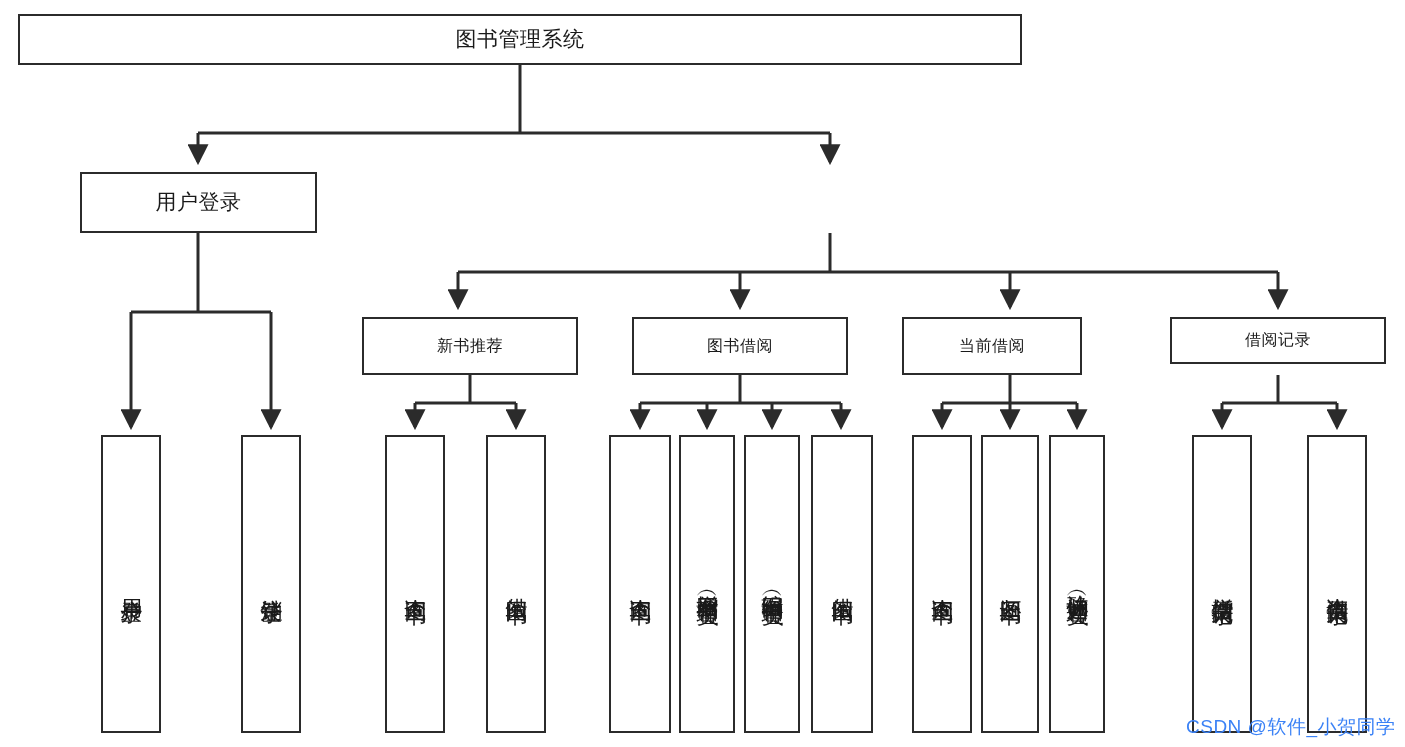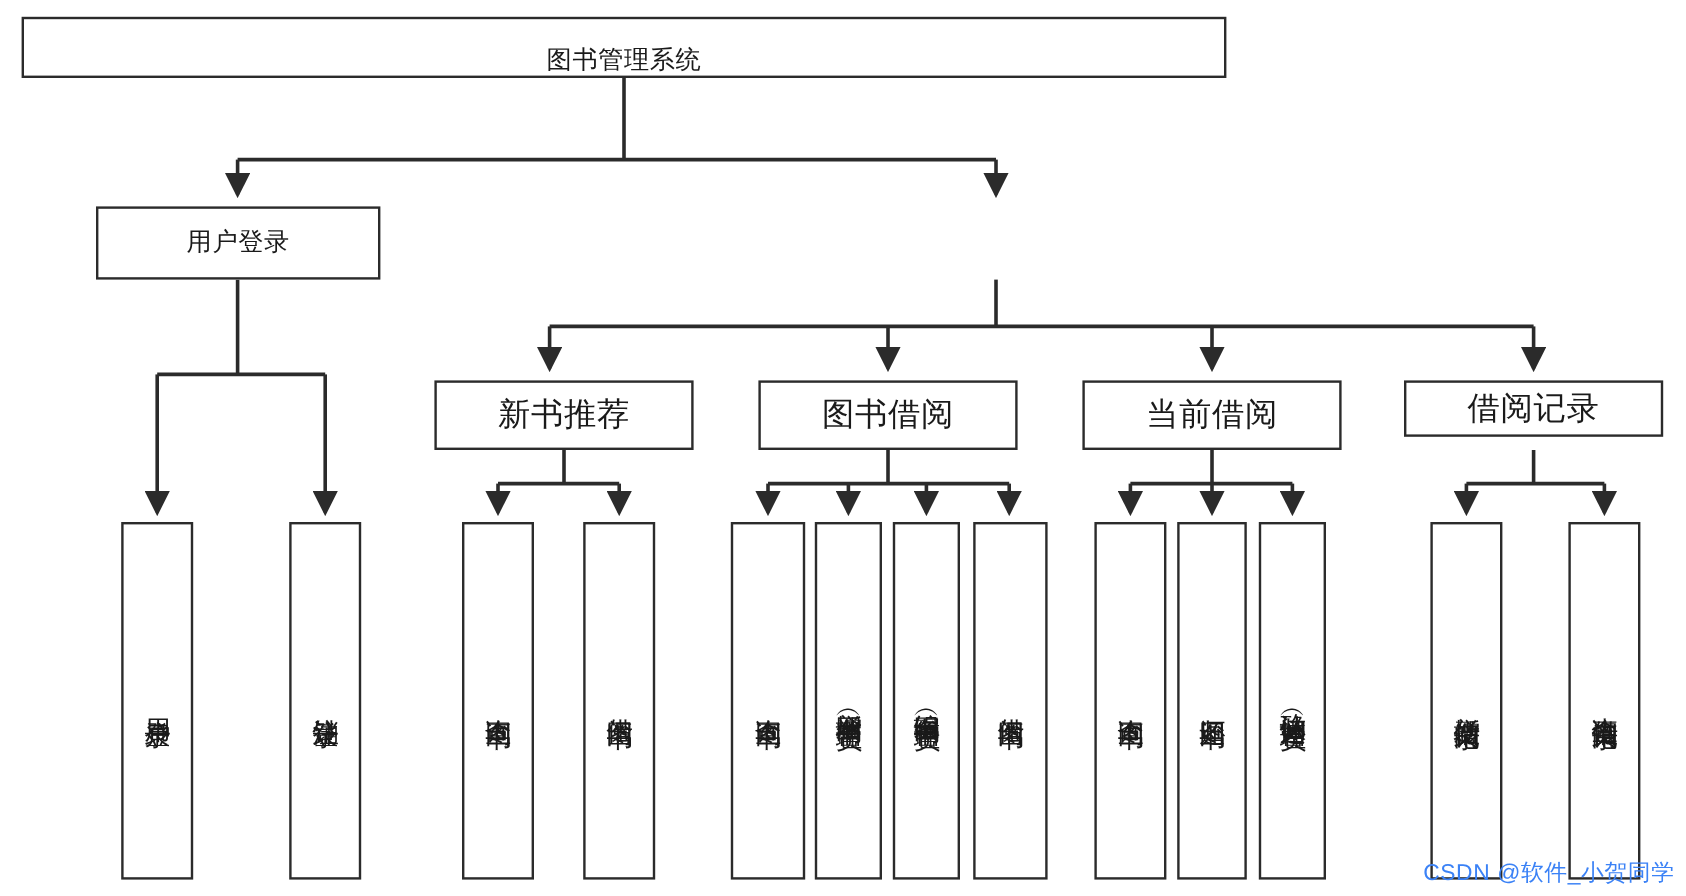--- a/index.html
+++ b/index.html
@@ -40,21 +40,21 @@
   .node .label {
     font-size: 21px;
     line-height: 1.15;
     letter-spacing: 0.5px;
     color: #1a1a1a;
     white-space: nowrap;
     text-align: center;
   }
   .node.root .label { font-size: 21px; }
   .node.level2 .label { font-size: 21px; }
-  .node.level3 .label { font-size: 27px; }
+  .node.level3 .label { font-size: 16px; }
 
   .node.leaf {
     align-items: center;
     justify-content: center;
     padding: 6px 0;
   }
   .node.leaf .label {
     writing-mode: vertical-rl;
     text-orientation: upright;
     font-size: 22px;
@@ -123,38 +123,38 @@
       <path d="M 1077 403 L 1077 427" marker-end="url(#arrow)"></path>
 
       <path d="M 1278 375 L 1278 403"></path>
       <path d="M 1222 403 L 1337 403"></path>
       <path d="M 1222 403 L 1222 427" marker-end="url(#arrow)"></path>
       <path d="M 1337 403 L 1337 427" marker-end="url(#arrow)"></path>
 
     </g>
   </svg>
 
-  <div class="node root" style="left:18px; top:14px; width:1004px; height:51px;align-items:flex-end;">
+  <div class="node root" style="left:18px; top:14px; width:1004px; height:51px;">
     <span class="label">图书管理系统</span>
   </div>
 
   <div class="node level2" style="left:80px; top:172px; width:237px; height:61px;">
     <span class="label">用户登录</span>
   </div>
 
 
   <div class="node level3" style="left:362px; top:317px; width:216px; height:58px;">
     <span class="label">新书推荐</span>
   </div>
 
   <div class="node level3" style="left:632px; top:317px; width:216px; height:58px;">
     <span class="label">图书借阅</span>
   </div>
 
-  <div class="node level3" style="left:902px; top:317px; width:216px; height:58px;">
+  <div class="node level3" style="left:902px; top:317px; width:180px; height:58px;">
     <span class="label">当前借阅</span>
   </div>
 
   <div class="node level3" style="left:1170px; top:317px; width:216px; height:47px;">
     <span class="label">借阅记录</span>
   </div>
 
   <div class="node leaf" style="left:101px; top:435px; width:60px; height:298px;">
     <span class="label">用户登录</span>
   </div>

